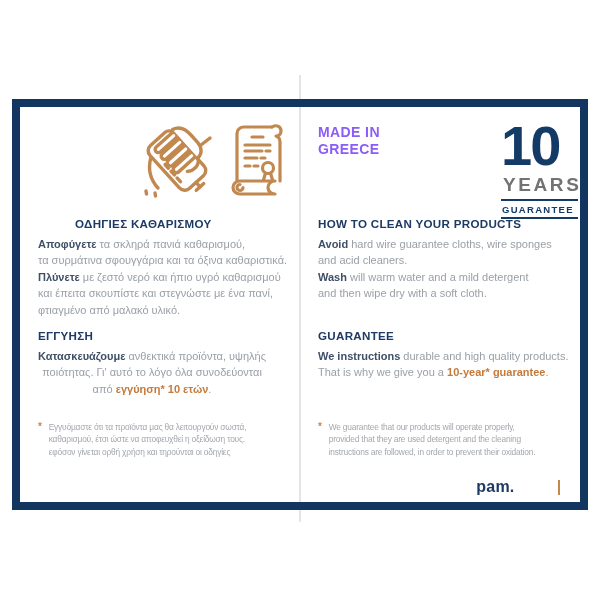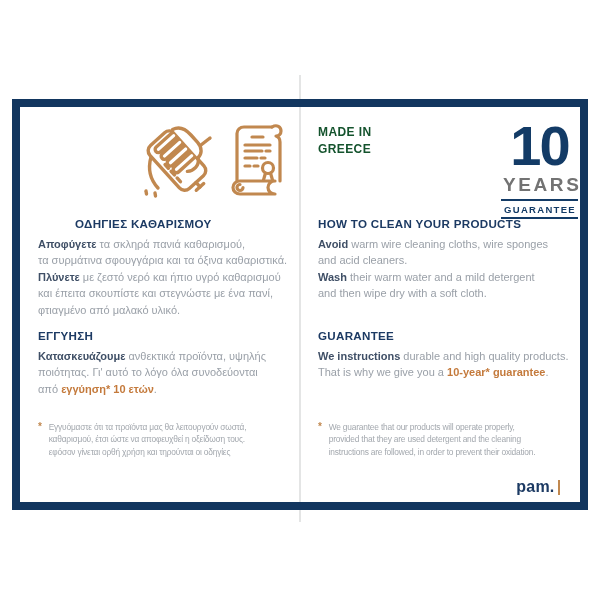--- a/index.html
+++ b/index.html
@@ -4,34 +4,34 @@
 <style>
   html,body{margin:0;padding:0;}
   body{
     width:600px;height:600px;background:#ffffff;position:relative;overflow:hidden;
     font-family:"Liberation Sans", sans-serif;
     -webkit-font-smoothing:antialiased;
   }
   .crease{position:absolute;left:299px;top:75px;width:1.5px;height:447px;background:#e4e5e5;}
   .frame{position:absolute;left:12px;top:99px;width:560px;height:395px;border:8px solid #12365f;}
   .icons-row{position:absolute;left:138px;top:118px;width:146px;height:86px;display:flex;gap:8px;align-items:center;}
-  .made-in{position:absolute;left:318px;top:124px;font-size:12px;font-weight:bold;color:#14532d;line-height:17px;letter-spacing:0.4px;}
-  .badge{position:absolute;left:501px;top:119px;width:77px;text-align:center;}
+  .made-in{position:absolute;left:318px;top:124px;font-size:14px;font-weight:bold;color:#8b5cf6;line-height:17px;letter-spacing:0.4px;}
+  .badge{position:absolute;left:501px;top:119px;width:77px;text-align:left;}
   .badge-number{font-size:56px;font-weight:800;color:#133b66;line-height:54px;letter-spacing:-2px;}
   .badge-years{font-size:19px;color:#737373;letter-spacing:2.6px;font-weight:600;margin-top:1px;text-indent:2px;}
   .badge-guarantee{margin-top:3px;border-top:2.5px solid #133b66;border-bottom:2.5px solid #133b66;
     font-size:9.5px;font-weight:700;color:#133b66;letter-spacing:1.3px;padding:2.5px 0 2px;text-indent:1px;}
   .sec-h{position:absolute;font-size:11.6px;font-weight:700;color:#1c3a63;letter-spacing:0.3px;white-space:nowrap;}
   .body-text{position:absolute;font-size:11px;line-height:16.4px;color:#9aa0a8;white-space:nowrap;}
   .seg-t{}
   .seg-b{font-weight:700;color:#3f4f66;}
   .seg-o{font-weight:700;color:#c47a3c;}
   .footnote{position:absolute;display:flex;font-size:8.4px;line-height:12.4px;color:#a3a8ae;letter-spacing:-0.2px;white-space:nowrap;}
   .fn-marker{color:#c1884f;font-weight:700;margin-right:7px;font-size:10px;line-height:12px;}
-  .pam-logo{position:absolute;right:40px;top:478px;display:flex;align-items:center;}
+  .pam-logo{position:absolute;right:40px;top:478px;display:flex;align-items:center;gap:40px;}
   .pam-text{font-size:16px;font-weight:800;color:#1c3a63;letter-spacing:0.2px;}
   .pam-bar{width:2.5px;height:15px;background:#c1884f;margin-left:3px;}
   svg{display:block;}
 </style>
 </head>
 <body>
 
 <div class="crease"></div>
 
 <div class="frame"></div>
@@ -111,40 +111,40 @@
 <div class="sec-h" style="left:38px;top:217px;margin-left:37px;">ΟΔΗΓΙΕΣ ΚΑΘΑΡΙΣΜΟΥ</div>
 <div class="body-text" style="left:38px;top:236px;">
     <div><span class="seg-b">Αποφύγετε</span><span class="seg-t"> τα σκληρά πανιά καθαρισμού,</span></div>
     <div><span class="seg-t">τα συρμάτινα σφουγγάρια και τα όξινα καθαριστικά.</span></div>
     <div><span class="seg-b">Πλύνετε</span><span class="seg-t"> με ζεστό νερό και ήπιο υγρό καθαρισμού</span></div>
     <div><span class="seg-t">και έπειτα σκουπίστε και στεγνώστε με ένα πανί,</span></div>
     <div><span class="seg-t">φτιαγμένο από μαλακό υλικό.</span></div>
   </div>
 
 <div class="sec-h" style="left:38px;top:329px;">ΕΓΓΥΗΣΗ</div>
-<div class="body-text" style="left:38px;top:348px;">
+<div class="body-text" style="left:38px;top:348px;text-align:center;">
     <div><span class="seg-b">Κατασκευάζουμε</span><span class="seg-t"> ανθεκτικά προϊόντα, υψηλής</span></div>
     <div><span class="seg-t">ποιότητας. Γι' αυτό το λόγο όλα συνοδεύονται</span></div>
     <div><span class="seg-t">από </span><span class="seg-o">εγγύηση* 10 ετών</span><span class="seg-t">.</span></div>
   </div>
 
 <div class="footnote" style="left:38px;top:421px;">
   <span class="fn-marker">*</span>
   <span>
       <div><span class="seg-t">Εγγυόμαστε ότι τα προϊόντα μας θα λειτουργούν σωστά,</span></div>
       <div><span class="seg-t">καθαρισμού, έτσι ώστε να αποφευχθεί η οξείδωση τους.</span></div>
       <div><span class="seg-t">εφόσον γίνεται ορθή χρήση και τηρούνται οι οδηγίες</span></div>
     </span>
 </div>
 
 <div class="sec-h" style="left:318px;top:217px;">HOW TO CLEAN YOUR PRODUCTS</div>
 <div class="body-text" style="left:318px;top:236px;">
-    <div><span class="seg-b">Avoid</span><span class="seg-t"> warm wire cleaning cloths, wire sponges</span></div>
+    <div><span class="seg-b">Avoid</span><span class="seg-t"> hard wire guarantee cloths, wire sponges</span></div>
     <div><span class="seg-t">and acid cleaners.</span></div>
-    <div><span class="seg-b">Wash</span><span class="seg-t"> their warm water and a mild detergent</span></div>
+    <div><span class="seg-b">Wash</span><span class="seg-t"> will warm water and a mild detergent</span></div>
     <div><span class="seg-t">and then wipe dry with a soft cloth.</span></div>
   </div>
 
 <div class="sec-h" style="left:318px;top:329px;">GUARANTEE</div>
 <div class="body-text" style="left:318px;top:348px;">
     <div><span class="seg-b">We instructions</span><span class="seg-t"> durable and high quality products.</span></div>
     <div><span class="seg-t">That is why we give you a </span><span class="seg-o">10-year* guarantee</span><span class="seg-t">.</span></div>
   </div>
 
 <div class="footnote" style="left:318px;top:421px;">

